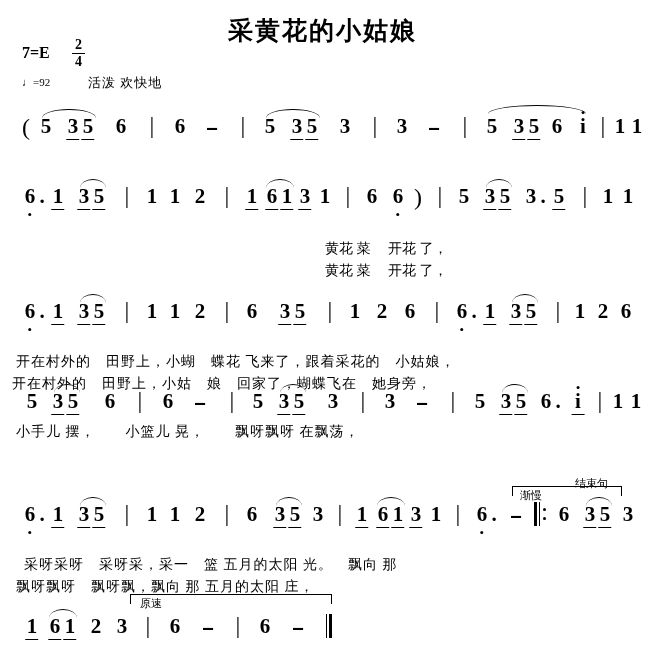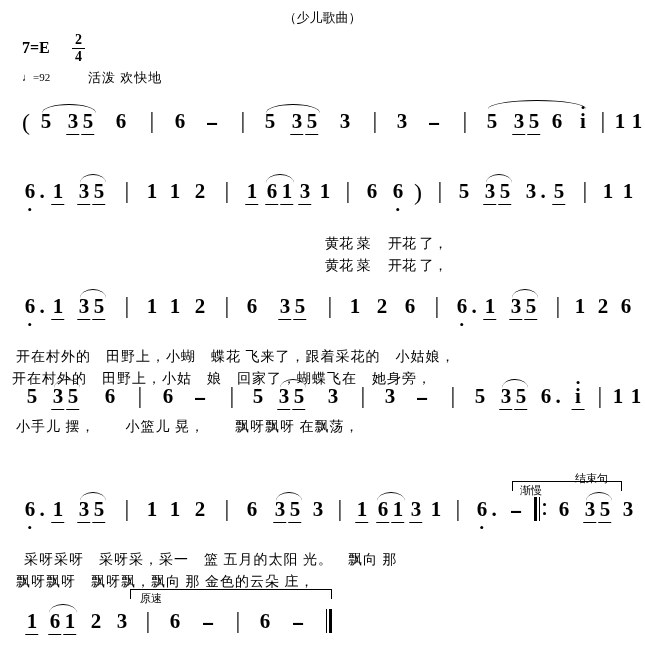--- a/index.html
+++ b/index.html
@@ -225,21 +225,21 @@
 
 <div class="sheet">
 
   <div class="key-sig">7=E</div>
 
   <div class="meter">
     <span class="num">2</span>
     <span class="den">4</span>
   </div>
 
-  <div class="subtitle">（少儿歌曲）</div>
+  <div class="title">采黄花的小姑娘</div>
 
   <div class="tempo">♩=92</div>
   <div class="mood">活泼 欢快地</div>
 
 
   <div class="system" style="top:100px;">
     <div class="notes">
       <span class="paren" style="left:26px;">(</span>
       <span class="n" style="left:46px;">5</span>
       <span class="n u1" style="left:73px;">3</span>
@@ -439,21 +439,21 @@
       <span class="n" style="left:564px;">6</span>
       <span class="n u1" style="left:590px;">3</span>
       <span class="n u1" style="left:605px;">5</span>
       <span class="slur" style="left:586px; top:-5px; width:26px;"></span>
       <span class="n" style="left:628px;">3</span>
     </div>
     <div class="lyricline" style="margin-top:20px;">
       <span class="txt" style="left:24px; transform:none; letter-spacing:1px;">采呀采呀　采呀采，采一　篮 五月的太阳 光。　飘向 那</span>
     </div>
     <div class="lyricline">
-      <span class="txt" style="left:16px; transform:none; letter-spacing:1px;">飘呀飘呀　飘呀飘，飘向 那 金色的云朵 庄，</span>
+      <span class="txt" style="left:16px; transform:none; letter-spacing:1px;">飘呀飘呀　飘呀飘，飘向 那 五月的太阳 庄，</span>
     </div>
   </div>
 
   <div class="system" style="top:578px;">
     <div class="bracket" style="left:130px; top:2px; width:200px;"></div>
     <div class="anno" style="left:140px; top:4px;">原速</div>
 
     <div class="notes" style="margin-top:22px;">
       <span class="n u1" style="left:32px;">1</span>
       <span class="n u1" style="left:55px;">6</span>

